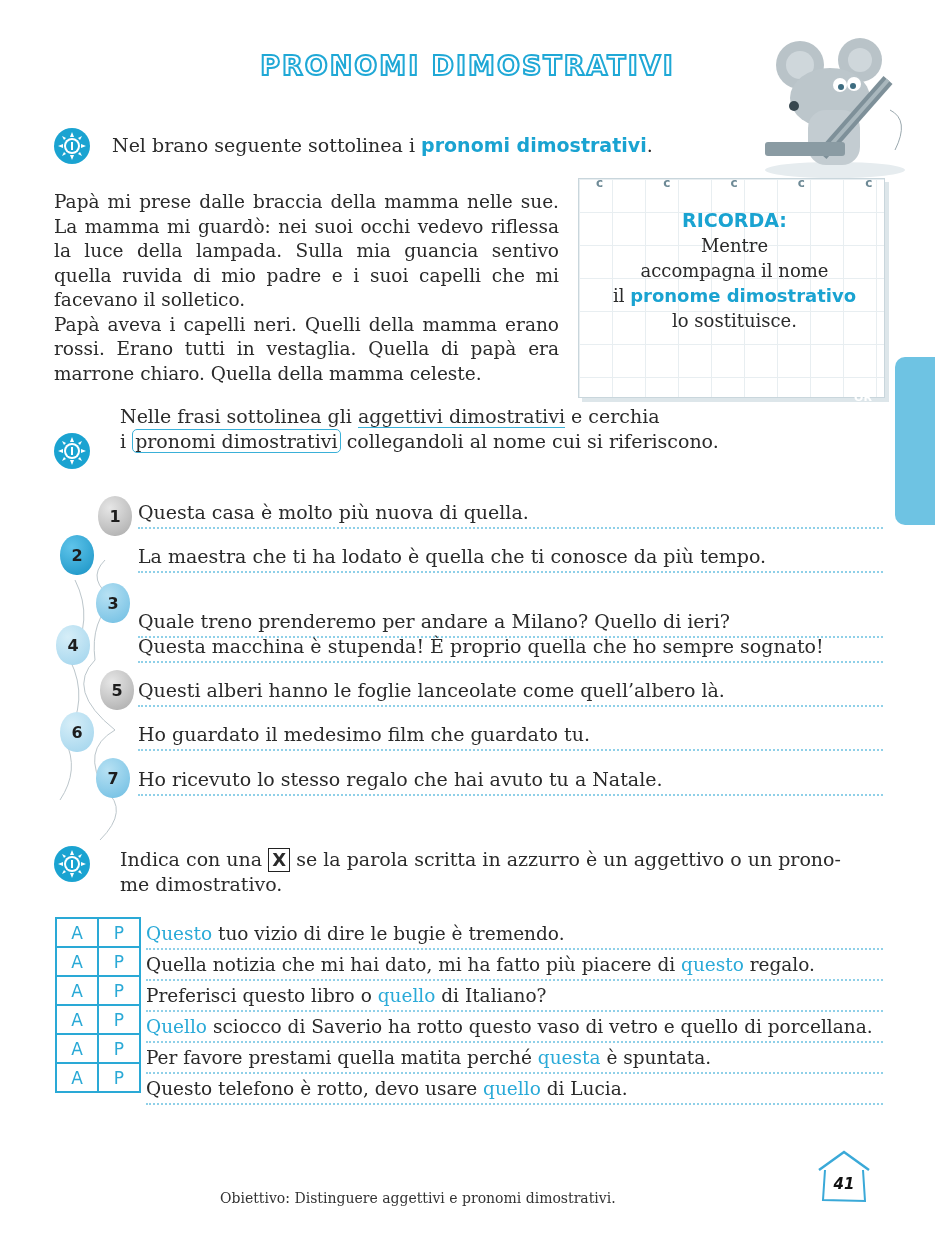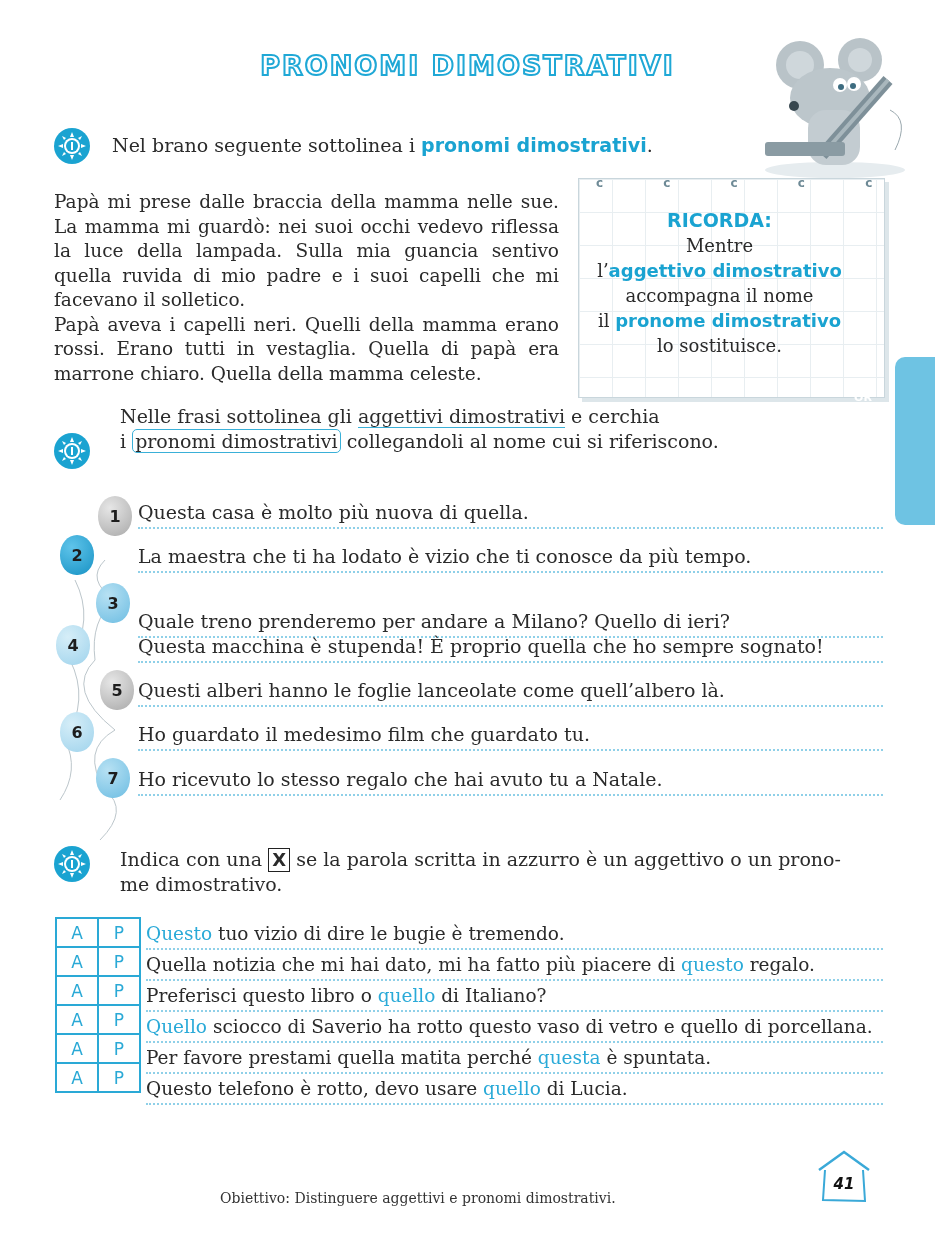--- a/index.html
+++ b/index.html
@@ -18,21 +18,21 @@
              text-align:justify; font-weight:300; }
   .passage p { margin:0; }
   .note { left:578px; top:178px; width:305px; height:218px; background:#fff;
           border:1px solid #c9d6dc; box-shadow:4px 4px 0 #dde6ea;
           background-image:
             linear-gradient(#e8eef1 1px, transparent 1px),
             linear-gradient(90deg, #e8eef1 1px, transparent 1px);
           background-size:33px 33px; }
   .note-rings { left:596px; top:176px; font-family:"DejaVu Sans", sans-serif;
                 font-size:12px; font-weight:bold; color:#6e8a96; letter-spacing:28px;text-align:right; }
-  .note-body { left:567px; top:208px; width:305px; text-align:center;
+  .note-body { left:582px; top:208px; width:305px; text-align:center;
                font-size:18px; line-height:25px; }
   .note-head { color:#1aa3d1; font-family:"DejaVu Sans", sans-serif; font-weight:bold; font-size:19px; }
   .side-tab { left:895px; top:357px; width:40px; height:168px; background:#6ec3e3;
               border-radius:10px 0 0 10px; }
   .side-text { left:854px; top:378px; width:18px; color:#fff; font-family:"DejaVu Sans", sans-serif;
                font-weight:bold; font-size:11px; line-height:13px; text-align:center; word-break:break-all; }
   .underline-blue { border-bottom:1.5px solid #3ab0d8; }
   .circled { border:1.5px solid #3ab0d8; border-radius:5px; padding:0 2px; }
   .row { left:138px; width:745px; height:30px; border-bottom:2px dotted #8fd0e8;
          font-size:19px; line-height:30px; font-weight:300; white-space:nowrap; }
@@ -102,21 +102,20 @@
 <div class="abs passage">
   <p>Papà mi prese dalle braccia della mamma nelle sue. La mamma mi guardò: nei suoi occhi vedevo riflessa la luce della lampada. Sulla mia guancia sentivo quella ruvida di mio padre e i suoi capelli che mi facevano il solletico.</p>
   <p>Papà aveva i capelli neri. Quelli della mamma erano rossi. Erano tutti in vestaglia. Quella di papà era marrone chiaro. Quella della mamma celeste.</p>
 </div>
 
 <div class="abs note"></div>
 <div class="abs note-rings">c c c c c</div>
 <div class="abs note-body">
   <div class="note-head">RICORDA:</div>
   <div>Mentre</div>
-  <div><span>l’</span><span class="hl">aggettivo dimostrativo</span></div>
   <div>accompagna il nome</div>
   <div><span>il </span><span class="hl">pronome dimostrativo</span></div>
   <div>lo sostituisce.</div>
 </div>
 
 <div class="abs side-tab"></div>
 <div class="abs side-text">MORFOLOGIA</div>
 
 <svg class="abs icon-bullet" style="left:54px;top:433px" viewBox="0 0 36 36">
   <circle cx="18" cy="18" r="18" fill="#1aa3d1"></circle>
@@ -145,21 +144,21 @@
 </svg>
 <div class="abs balloon b-gray" style="left:98px;top:496px">1</div>
 <div class="abs balloon b-dark" style="left:60px;top:535px">2</div>
 <div class="abs balloon b-mid" style="left:96px;top:583px">3</div>
 <div class="abs balloon b-light" style="left:56px;top:625px">4</div>
 <div class="abs balloon b-gray" style="left:100px;top:670px">5</div>
 <div class="abs balloon b-light" style="left:60px;top:712px">6</div>
 <div class="abs balloon b-mid" style="left:96px;top:758px">7</div>
 
 <div class="abs row" style="top:497px">Questa casa è molto più nuova di quella.</div>
-<div class="abs row" style="top:541px">La maestra che ti ha lodato è vizio che ti conosce da più tempo.</div>
+<div class="abs row" style="top:541px">La maestra che ti ha lodato è quella che ti conosce da più tempo.</div>
 <div class="abs row" style="top:606px">Quale treno prenderemo per andare a Milano? Quello di ieri?</div>
 <div class="abs row" style="top:631px">Questa macchina è stupenda! È proprio quella che ho sempre sognato!</div>
 <div class="abs row" style="top:675px">Questi alberi hanno le foglie lanceolate come quell’albero là.</div>
 <div class="abs row" style="top:719px">Ho guardato il medesimo film che guardato tu.</div>
 <div class="abs row" style="top:764px">Ho ricevuto lo stesso regalo che hai avuto tu a Natale.</div>
 
 <svg class="abs icon-bullet" style="left:54px;top:846px" viewBox="0 0 36 36">
   <circle cx="18" cy="18" r="18" fill="#1aa3d1"></circle>
   <g fill="#fff">
     <polygon points="18,4 20,9 16,9"></polygon>

